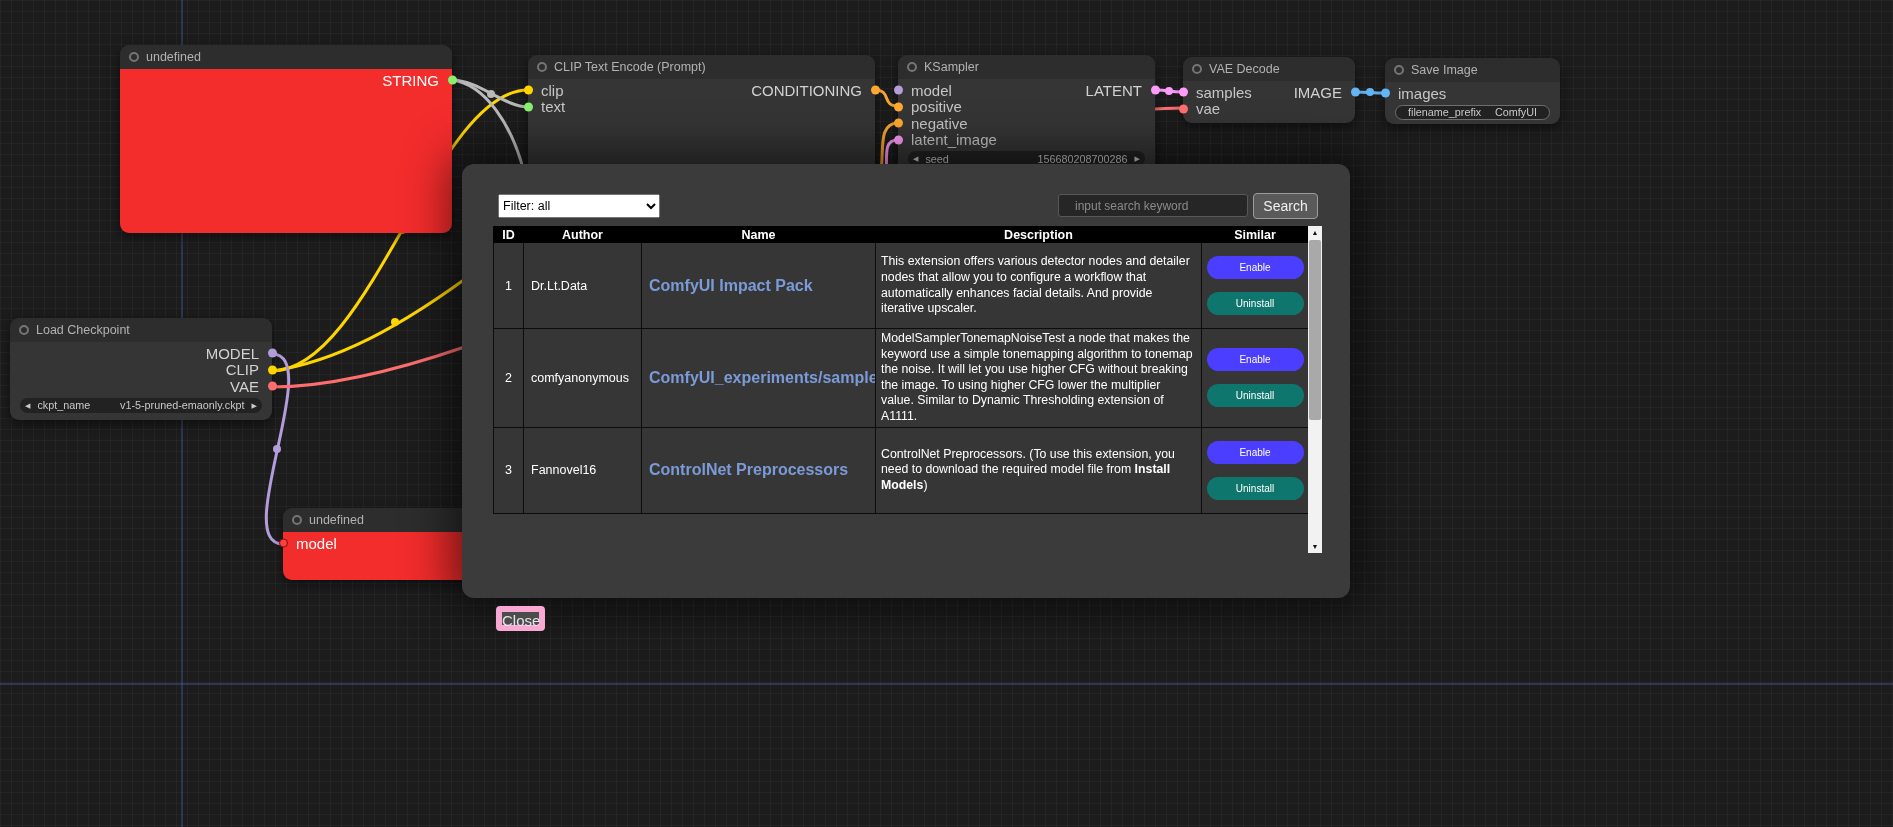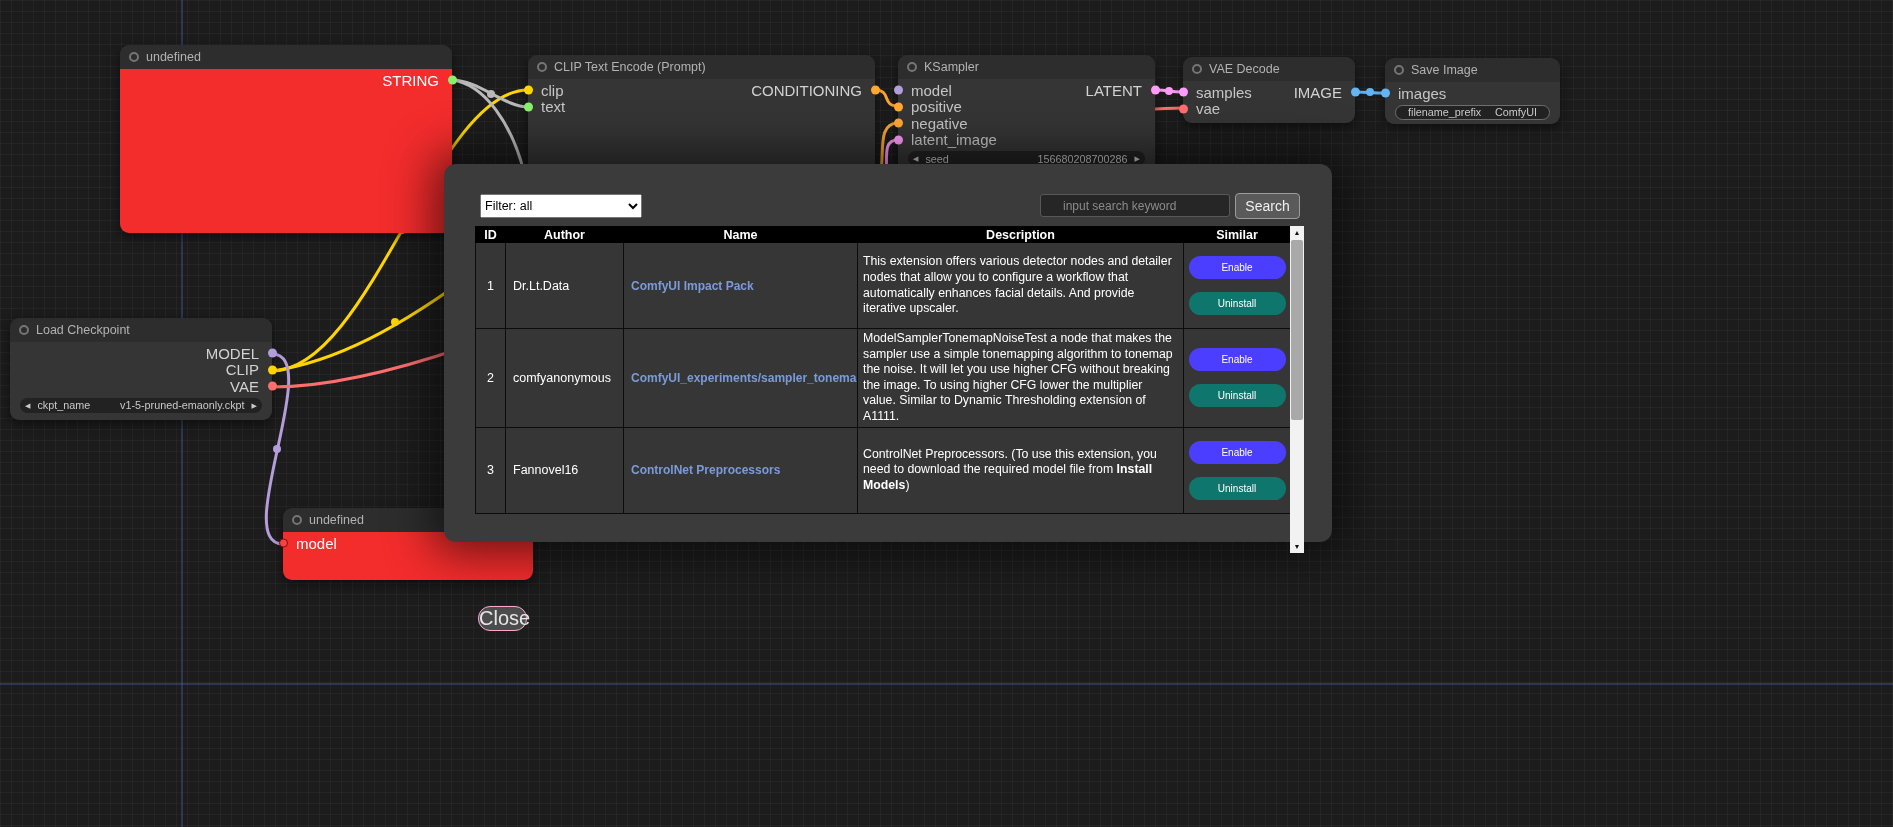--- a/index.html
+++ b/index.html
@@ -23,42 +23,42 @@
   .lout{margin-left:auto;margin-right:13px;color:#d2d2d2}
   .err .srow, .err .lout{color:#fff}
   .dot{position:absolute;width:9px;height:9px;border-radius:50%;top:50%;transform:translateY(-50%)}
   .din{left:-4.5px}.dout{right:-4.5px}
   .widget{height:15px;margin:3px 10px 0;background:#222;border-radius:8px;display:flex;align-items:center;padding:0 5px;color:#c9c9c9;font-size:10.8px}
   .widget .arr{font-size:7px;color:#c9c9c9;line-height:1}
   .widget .wl{margin-left:7px}
   .widget .wv{margin-left:auto;margin-right:7px}
   .widget.plain{border:1px solid #6e6e6e}
 
-  .modal{position:absolute;left:444px;top:164px;width:888px;height:378px;background:#3b3b3b;border-radius:12px;z-index:10;box-shadow:0 0 45px 12px rgba(0,0,0,.55)}
+  .modal{position:absolute;left:462px;top:164px;width:888px;height:434px;background:#3b3b3b;border-radius:12px;z-index:10;box-shadow:0 0 45px 12px rgba(0,0,0,.55)}
   .filter{position:absolute;left:36px;top:30px;width:162px;height:24px;font-size:12.5px;font-family:inherit}
-  .search-in{position:absolute;left:596px;top:30px;width:190px;height:23px;background:#262626;border:1px solid #585858;color:#cfcfcf;font-size:12px;padding:0 22px;border-radius:3px;font-family:inherit}
+  .search-in{position:absolute;left:596px;top:30px;width:190px;height:23px;background:#262626;border:1px solid #585858;color:#cfcfcf;font-size:12px;padding:0 16px;border-radius:3px;font-family:inherit}
   .search-in::placeholder{color:#8b8b8b}
   .search-btn{position:absolute;left:791px;top:29px;width:65px;height:26px;background:#5a5a5a;border:1px solid #9c9c9c;border-radius:4px;color:#f0f0f0;font-size:14px;font-family:inherit}
   table.ext{position:absolute;left:31px;top:62px;width:815px;border-collapse:collapse;table-layout:fixed;color:#fff}
   .ext th{background:#000;border:1px solid #000;font-size:12.5px;height:16px;font-weight:bold;padding:0}
   .ext td{background:#363636;border:1px solid #0c0c0c;font-size:12.5px;vertical-align:middle}
   td.cid{text-align:center}
   td.cauthor{padding-left:7px}
   td.cname{padding-left:7px;white-space:nowrap;overflow:hidden}
   td.cdesc{padding:2px 5px;font-size:12.3px;line-height:15.6px}
-  a.ext-link{color:#7b9bd8;font-weight:bold;font-size:12px;text-decoration:none;cursor:pointer}
+  a.ext-link{color:#7b9bd8;font-weight:bold;font-size:16px;text-decoration:none;cursor:pointer}
   .btn-en,.btn-un{display:block;width:97px;height:23px;margin:13px auto;color:#fff;border:none;border-radius:12px;font-size:10px;font-family:Liberation Sans, sans-serif}
   .btn-en{background:#4c3eff}
   .btn-un{background:#0f766e}
   tr.r1{height:66px} tr.r2{height:76px} tr.r3{height:54px}
   .sbar{position:absolute;left:846px;top:62px;width:14px;height:327px;background:#f2f2f2}
   .sb-a{position:absolute;left:0;width:14px;height:13px;display:flex;align-items:center;justify-content:center;font-size:7px;color:#111;background:#f2f2f2}
   .sb-a.up{top:0}.sb-a.dn{bottom:0}
   .sb-t{position:absolute;left:1px;top:14px;width:12px;height:180px;background:#a9a9a9;border-radius:2px}
-  .close-btn{position:absolute;left:34px;top:442px;width:49px;height:25px;background:#4c4c4c;border:1px solid #f9a8d4;border-radius:12px;color:#e6e6e6;font-size:20px;font-family:inherit}
+  .close-btn{position:absolute;left:34px;top:442px;width:49px;height:25px;background:#4c4c4c;border:6px solid #f9a8d4;border-radius:4px;color:#e6e6e6;font-size:15px;font-family:inherit}
 </style>
 </head>
 <body>
 
 <div class="canvas">
   <div class="guide-v"></div>
   <div class="guide-h"></div>
 
   <svg class="wires" width="1893" height="827">
     <path d="M272,371 C370,371 435,90 528,90" stroke="#ffd500"></path>
@@ -251,21 +251,21 @@
         <td class="cdesc">This extension offers various detector nodes and detailer nodes that allow you to configure a workflow that automatically enhances facial details. And provide iterative upscaler.</td>
         <td>
           <button class="btn-en">Enable</button>
           <button class="btn-un">Uninstall</button>
         </td>
       </tr>
       <tr class="r2">
         <td class="cid">2</td>
         <td class="cauthor">comfyanonymous</td>
         <td class="cname"><a class="ext-link">ComfyUI_experiments/sampler_tonemap</a></td>
-        <td class="cdesc">ModelSamplerTonemapNoiseTest a node that makes the sampler use a simple tonemapping algorithm to tonemap the noise. It will let you use higher CFG without breaking the image. To using higher CFG lower the multiplier value. Similar to Dynamic Thresholding extension of A1111.</td>
+        <td class="cdesc">ModelSamplerTonemapNoiseTest a node that makes the keyword use a simple tonemapping algorithm to tonemap the noise. It will let you use higher CFG without breaking the image. To using higher CFG lower the multiplier value. Similar to Dynamic Thresholding extension of A1111.</td>
         <td>
           <button class="btn-en">Enable</button>
           <button class="btn-un">Uninstall</button>
         </td>
       </tr>
       <tr class="r3">
         <td class="cid">3</td>
         <td class="cauthor">Fannovel16</td>
         <td class="cname"><a class="ext-link">ControlNet Preprocessors</a></td>
         <td class="cdesc"><span>ControlNet Preprocessors. (To use this extension, you need to download the required model file from </span><b>Install Models</b><span>)</span></td>

